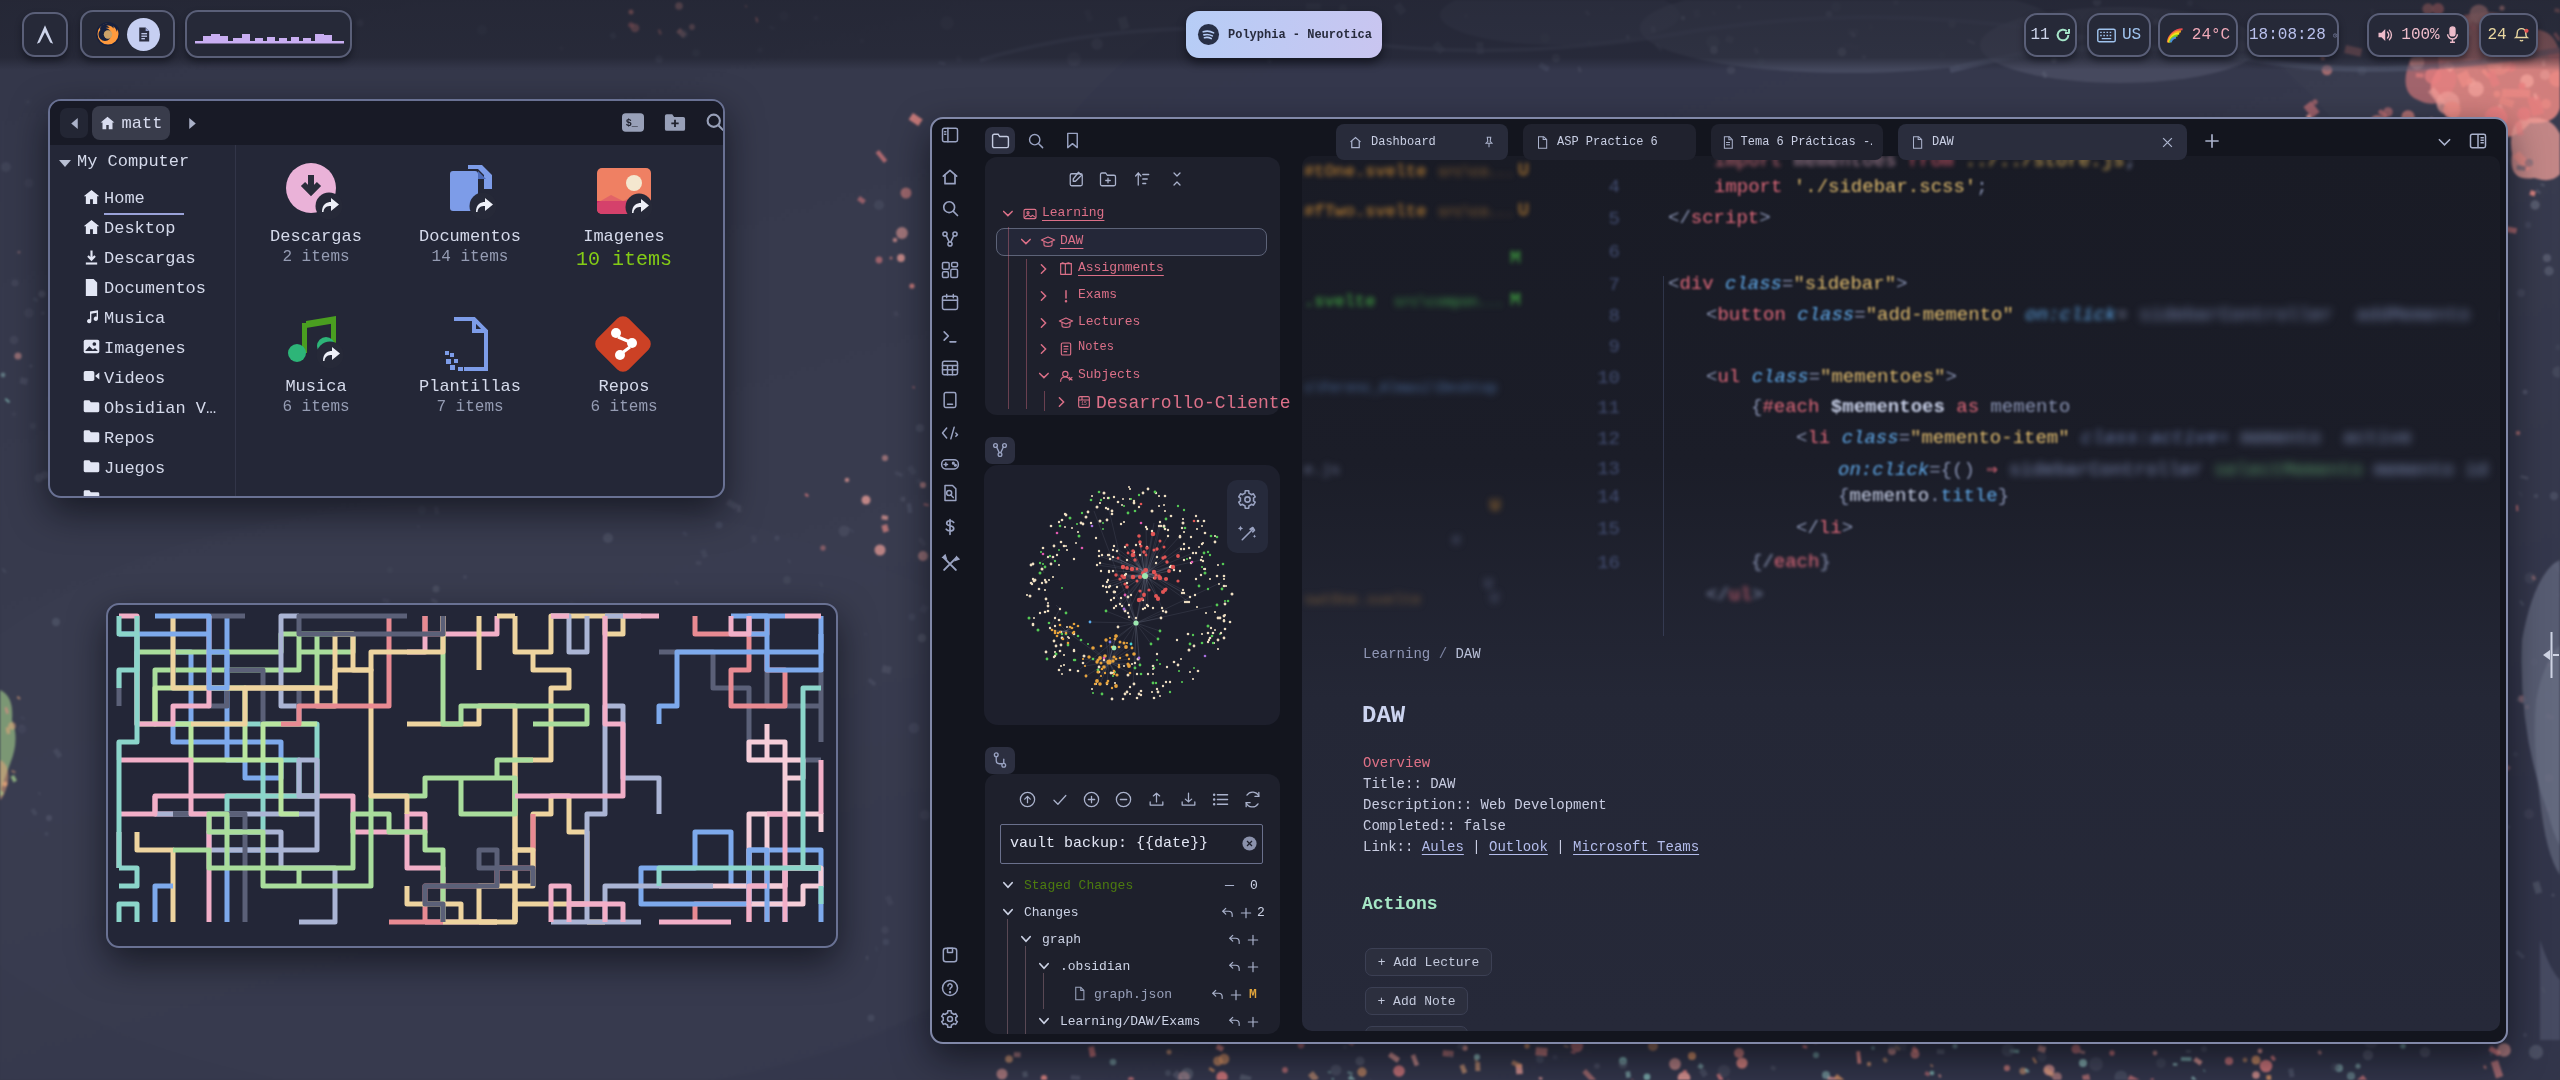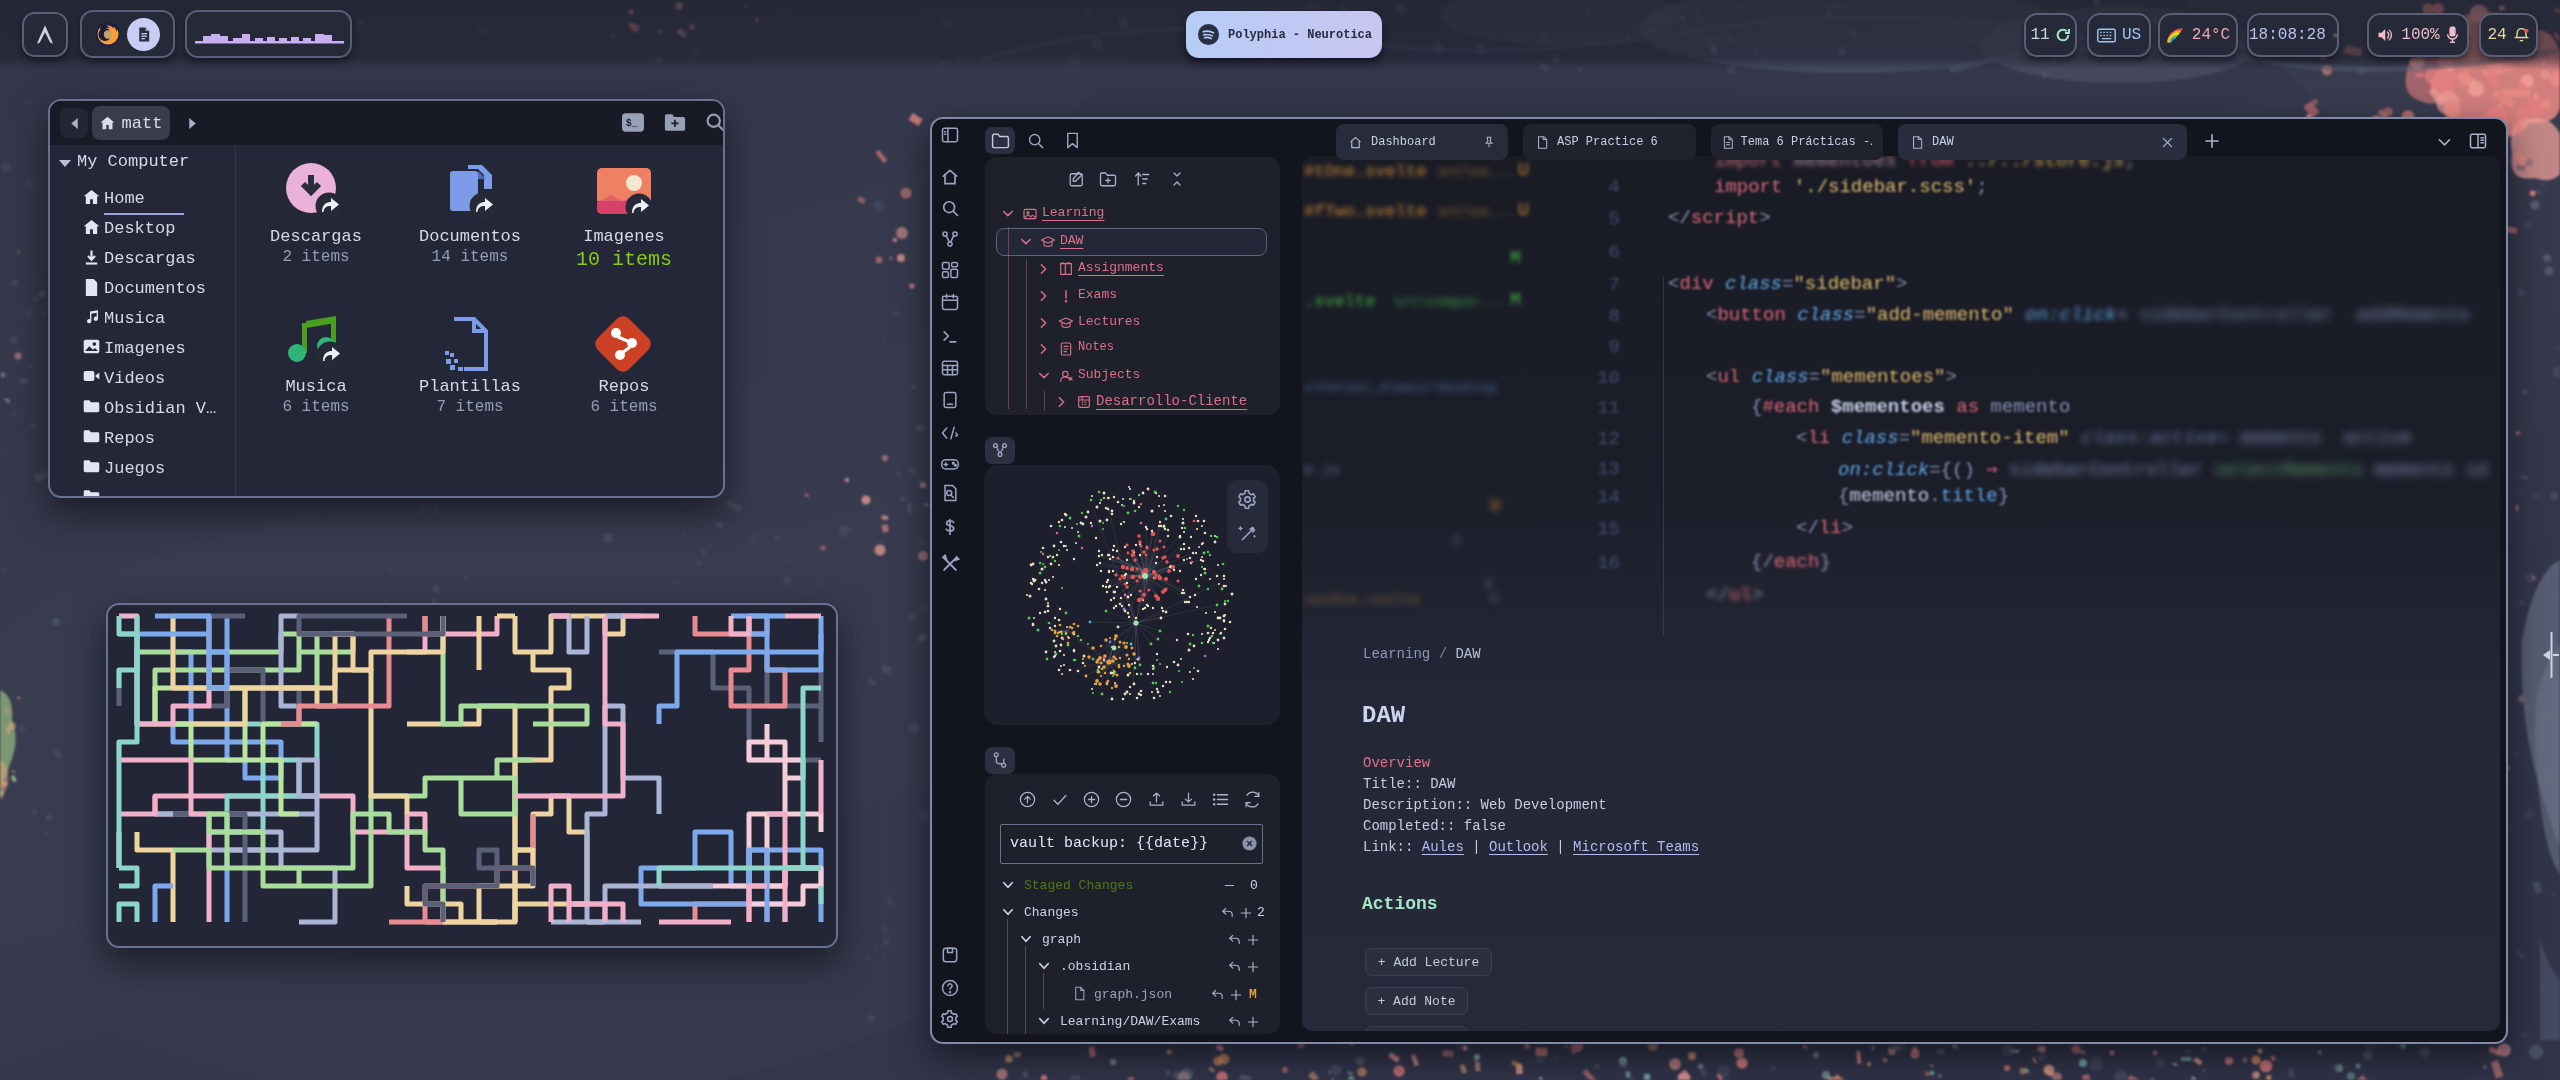--- a/index.html
+++ b/index.html
@@ -1320,21 +1320,21 @@
     </div>
     <div class="abs" style="left:144px;top:275px;">
       <svg width="16" height="16" viewBox="0 0 24 24">
         <g fill="none" stroke="#dc7088" stroke-width="1.7" stroke-linecap="round" stroke-linejoin="round">
           <rect x="4" y="4" width="16" height="16" rx="2"></rect>
           <path d="M4 9h16M9 4v5"></path>
           <text x="8" y="17" font-size="7" fill="#dc7088" stroke="none" font-family="Liberation Mono">15</text>
         </g>
       </svg>
     </div>
-    <div class="abs" style="left:164px;top:274px;color:#dc7088;font-size:14px;text-decoration:underline;text-underline-offset:4px;">Desarrollo-Cliente</div>
+    <div class="abs" style="left:164px;top:274px;color:#dc7088;font-size:18px;text-underline-offset:4px;">Desarrollo-Cliente</div>
 <div class="abs" style="left:76px;top:108px;width:1px;height:182px;background:rgba(220,112,136,.4);"></div>
 <div class="abs" style="left:94px;top:140px;width:1px;height:150px;background:rgba(220,112,136,.4);"></div>
 <div class="abs" style="left:112px;top:272px;width:1px;height:20px;background:rgba(220,112,136,.4);"></div>
 <div class="abs" style="left:53px;top:318px;width:30px;height:27px;background:#2c2f40;border-radius:7px;"></div>
 <div class="abs" style="left:59px;top:322px;">
       <svg width="18" height="18" viewBox="0 0 24 24">
         <g fill="none" stroke="#9aa3c2" stroke-width="1.8" stroke-linecap="round" stroke-linejoin="round">
           <circle cx="6" cy="6" r="2.5"></circle>
           <circle cx="18" cy="6" r="2.5"></circle>
           <circle cx="12" cy="18" r="2.5"></circle>

